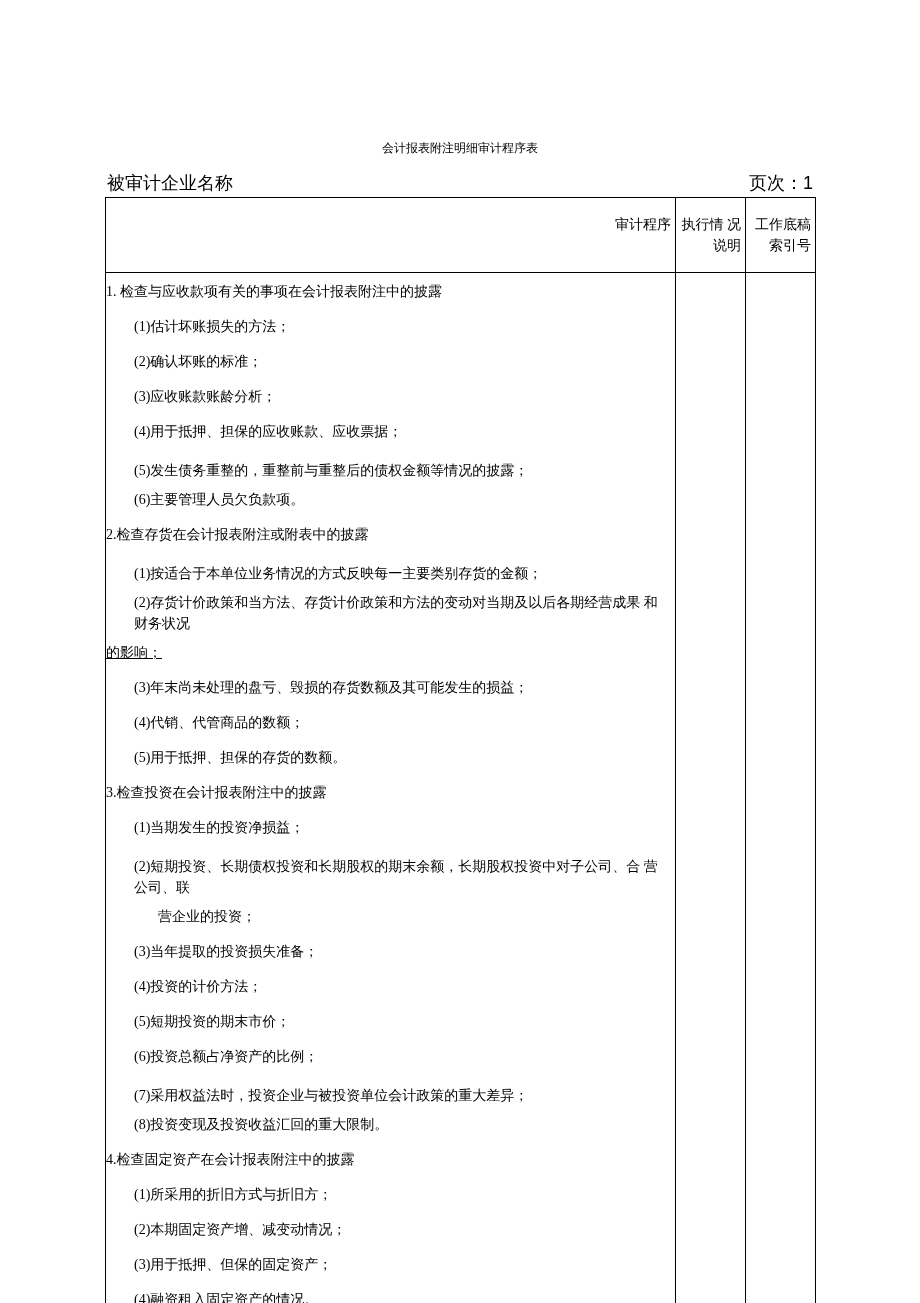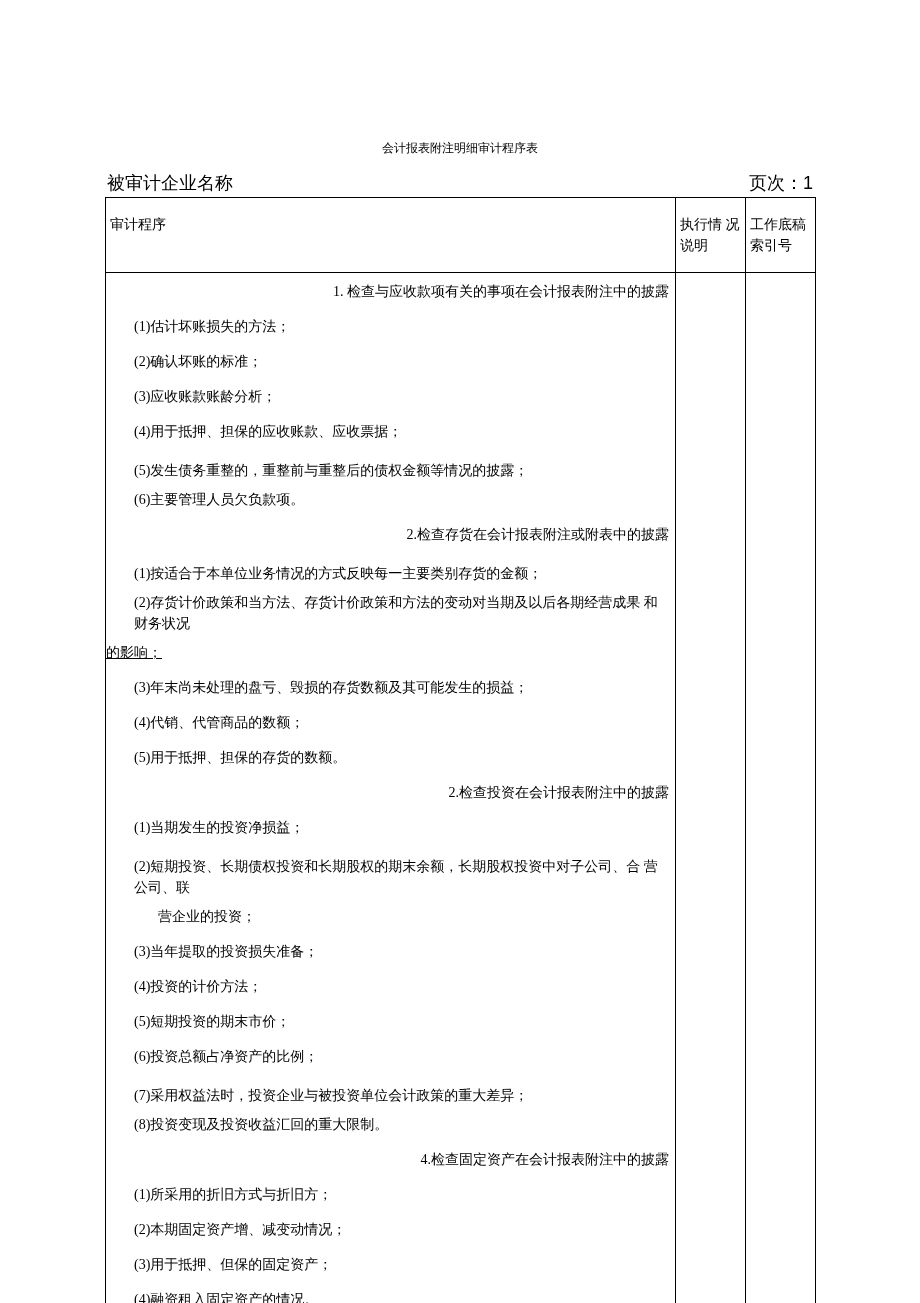--- a/index.html
+++ b/index.html
@@ -42,21 +42,21 @@
       border-collapse: collapse;
       width: 100%;
       table-layout: fixed;
     }
     th, td {
       border: 1px solid #000;
       vertical-align: top;
     }
     th {
       font-weight: normal;
-      text-align: left;
+      text-align: right;
       padding: 16px 4px;
       font-size: 14px;
       line-height: 1.5;
     }
     .col-proc { width: 570px; }
     .col-exec { width: 70px; }
     .col-ref  { width: 70px; }
     td.proc {
       padding: 8px 6px 0 0;
       font-size: 14px;
@@ -64,21 +64,20 @@
     }
     td.exec, td.ref {
       padding: 0;
     }
     .ln {
       margin-bottom: 14px;
       padding-left: 0;
     }
     .top-ln {
       padding-left: 0;
-      text-align: right;
     }
     .sub-ln {
       padding-left: 28px;
     }
     .wrap-ln {
       padding-left: 0;
       text-decoration: underline;
     }
     .indent-sub2 {
       padding-left: 52px;
@@ -130,21 +129,21 @@
           <div class="ln sub-ln">(6)主要管理人员欠负款项。</div>
 
           <div class="ln top-ln">2.检查存货在会计报表附注或附表中的披露</div>
           <div class="ln sub-ln section-gap tight">(1)按适合于本单位业务情况的方式反映每一主要类别存货的金额；</div>
           <div class="ln sub-ln tight">(2)存货计价政策和当方法、存货计价政策和方法的变动对当期及以后各期经营成果 和财务状况</div>
           <div class="ln wrap-ln">的影响；</div>
           <div class="ln sub-ln">(3)年末尚未处理的盘亏、毁损的存货数额及其可能发生的损益；</div>
           <div class="ln sub-ln">(4)代销、代管商品的数额；</div>
           <div class="ln sub-ln">(5)用于抵押、担保的存货的数额。</div>
 
-          <div class="ln top-ln">2.检查投资在会计报表附注中的披露</div>
+          <div class="ln top-ln">3.检查投资在会计报表附注中的披露</div>
           <div class="ln sub-ln">(1)当期发生的投资净损益；</div>
           <div class="ln sub-ln section-gap tight">(2)短期投资、长期债权投资和长期股权的期末余额，长期股权投资中对子公司、合 营公司、联</div>
           <div class="ln indent-sub2">营企业的投资；</div>
           <div class="ln sub-ln">(3)当年提取的投资损失准备；</div>
           <div class="ln sub-ln">(4)投资的计价方法；</div>
           <div class="ln sub-ln">(5)短期投资的期末市价；</div>
           <div class="ln sub-ln">(6)投资总额占净资产的比例；</div>
           <div class="ln sub-ln section-gap tight">(7)采用权益法时，投资企业与被投资单位会计政策的重大差异；</div>
           <div class="ln sub-ln">(8)投资变现及投资收益汇回的重大限制。</div>
 

